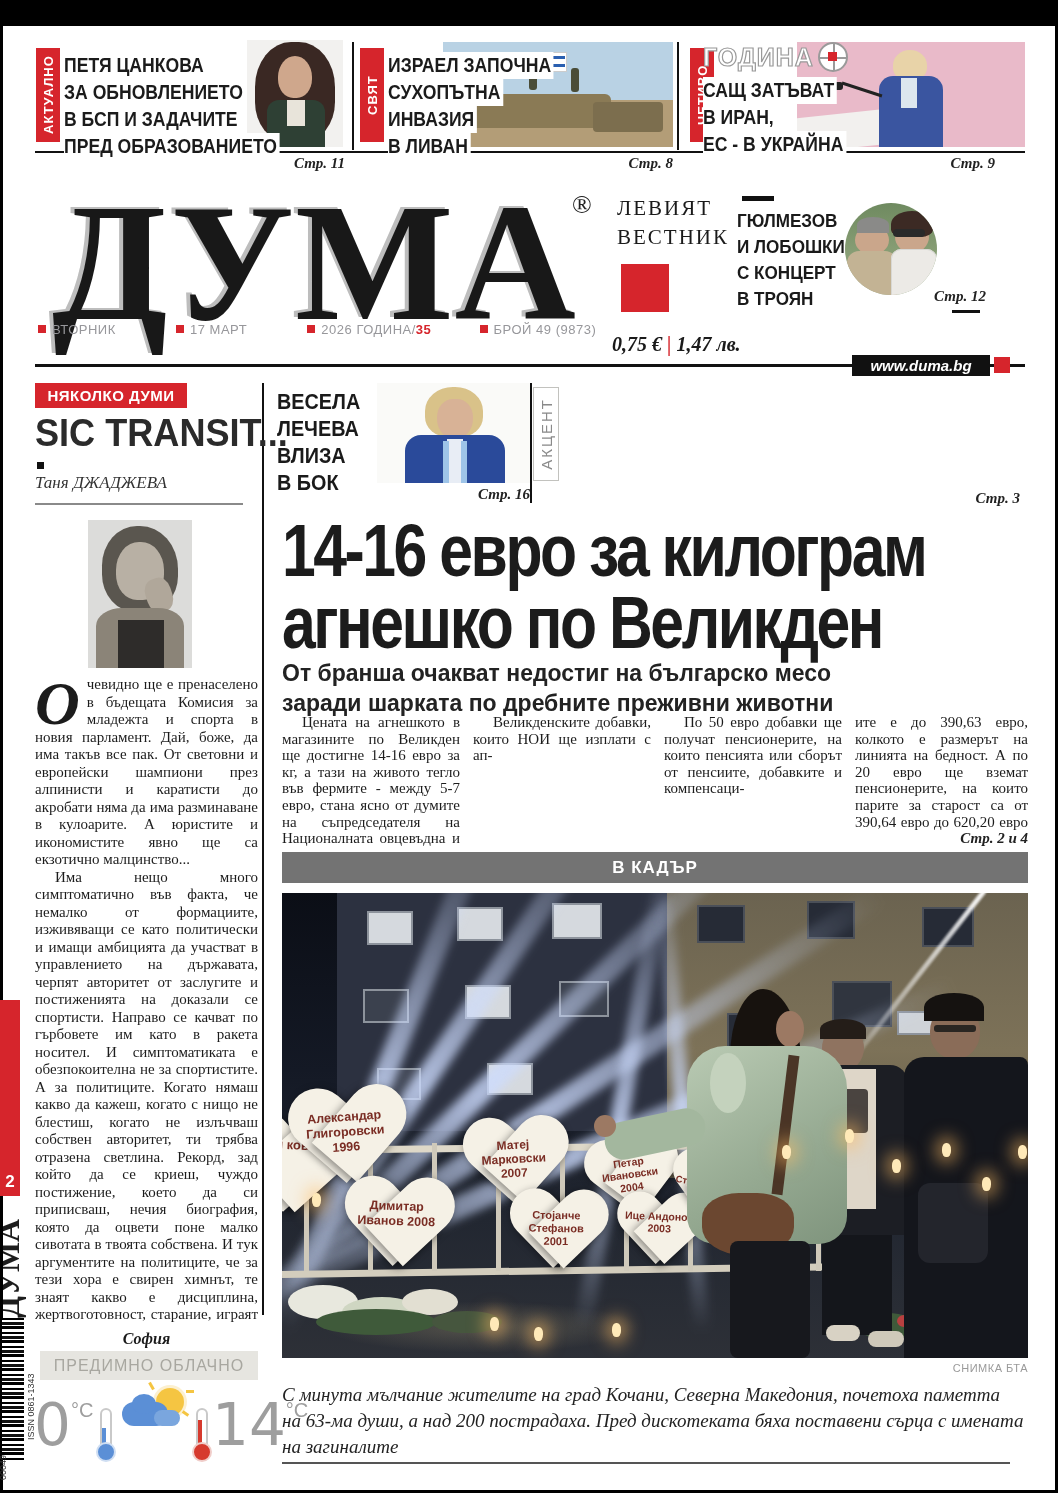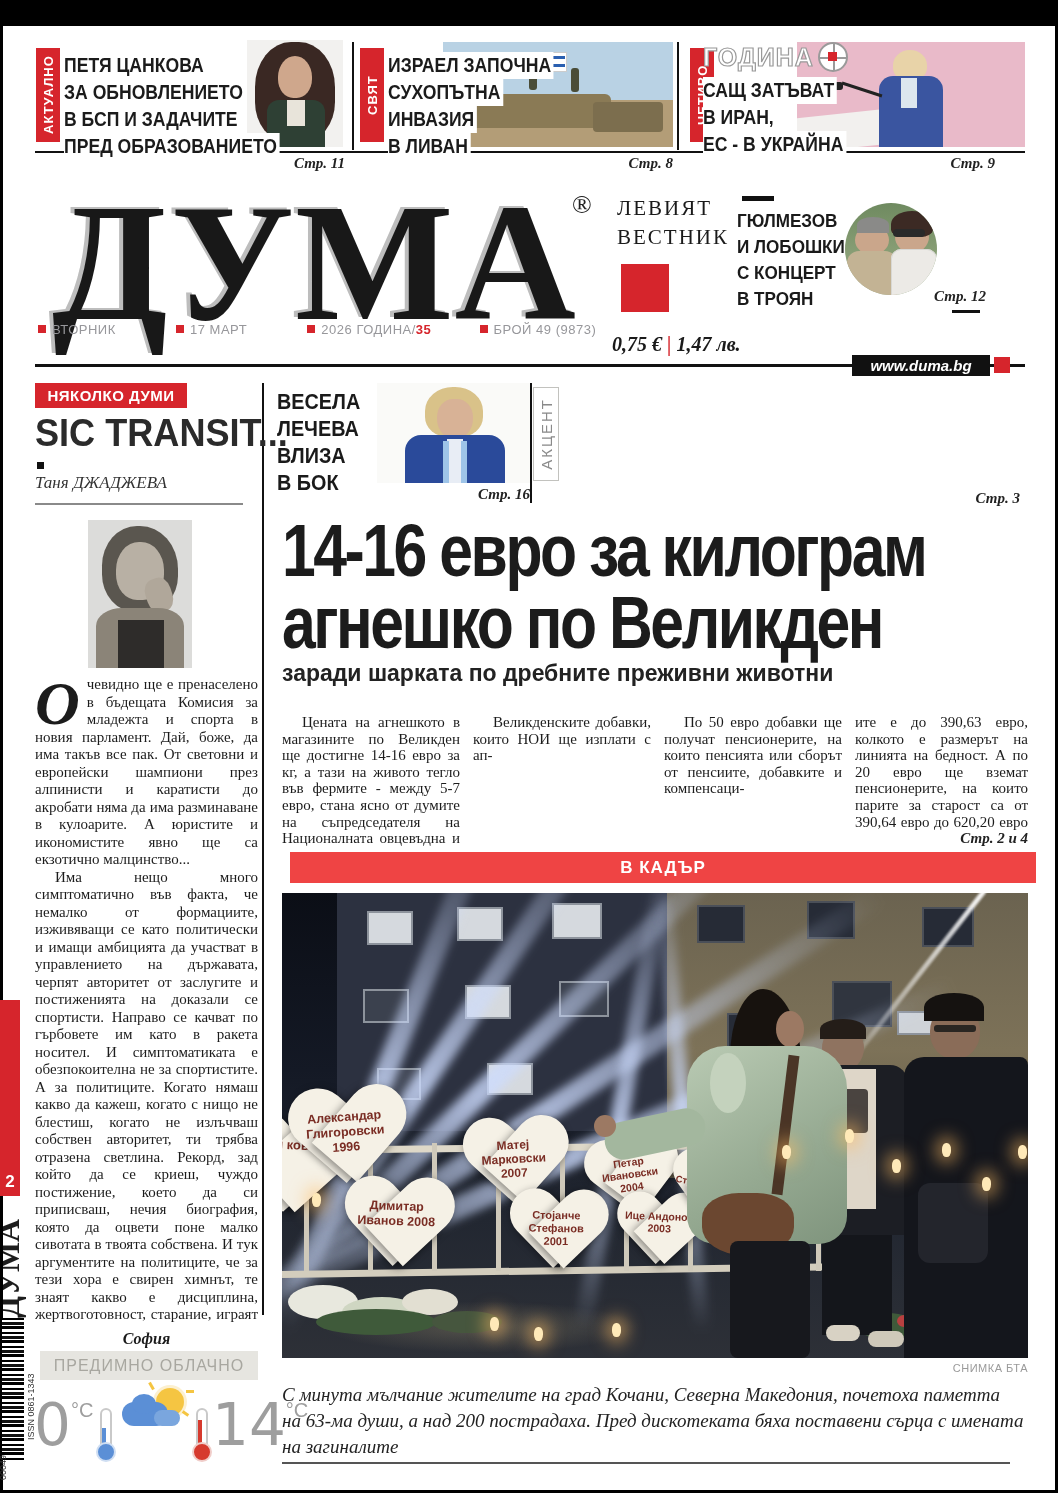--- a/index.html
+++ b/index.html
@@ -196,38 +196,39 @@
   <div class="abs pref" style="left:460px;top:486px;width:70px;text-align:right;">Стр. 16</div>
 
   <div class="abs" style="left:533px;top:387px;width:24px;height:92px;border:1px solid #c2c2be;display:flex;align-items:center;justify-content:center;">
     <span class="vtext" style="font-size:15px;letter-spacing:2px;color:#8a8a8a;">АКЦЕНТ</span>
   </div>
   <div class="abs pref" style="left:940px;top:490px;width:80px;text-align:right;">Стр. 3</div>
 
   <div class="abs cond" style="left:282px;top:508px;font-weight:900;font-size:74px;letter-spacing:-3px;transform:scaleX(.82);white-space:nowrap;color:#1c1c1c;">14-16 евро за килограм</div>
   <div class="abs cond" style="left:282px;top:580px;font-weight:900;font-size:74px;letter-spacing:-3px;transform:scaleX(.82);white-space:nowrap;color:#1c1c1c;">агнешко по Великден</div>
   <div class="abs" style="left:282px;top:658px;font-weight:700;font-size:23px;line-height:30px;color:#222;">
+    <div>От бранша очакват недостиг на българско месо</div>
     <div>заради шарката по дребните преживни животни</div>
   </div>
 
   <div class="abs just" style="left:282px;top:714px;width:178px;height:132px;overflow:hidden;">
     <p class="ind">Цената на агнешкото в магазините по Великден ще достигне 14-16 евро за кг, а тази на живото тегло във фермите - между 5-7 евро, стана ясно от думите на съпредседателя на Националната овцевъдна и козевъдна асоци-</p>
   </div>
   <div class="abs just" style="left:473px;top:714px;width:178px;height:132px;overflow:hidden;">
     <p class="ind">Великденските добавки, които НОИ ще изплати с ап-</p>
   </div>
   <div class="abs just" style="left:664px;top:714px;width:178px;height:132px;overflow:hidden;">
     <p class="ind">По 50 евро добавки ще получат пенсионерите, на които пенсията или сборът от пенсиите, добавките и компенсаци-</p>
   </div>
   <div class="abs just" style="left:855px;top:714px;width:173px;height:118px;overflow:hidden;">
     <p>ите е до 390,63 евро, колкото е размерът на линията на бедност. А по 20 евро ще вземат пенсионерите, на които парите за старост са от 390,64 евро до 620,20 евро - до размера на минималната работна заплата.</p>
   </div>
   <div class="abs pref" style="left:928px;top:830px;width:100px;text-align:right;">Стр. 2 и 4</div>
 
-  <div class="abs" style="left:282px;top:852px;width:746px;height:31px;background:#ef4444;display:flex;align-items:center;justify-content:center;margin-left:8px;">
+  <div class="abs" style="left:282px;top:852px;width:746px;height:31px;background:#737373;display:flex;align-items:center;justify-content:center;">
     <span style="color:#fff;font-weight:800;font-size:17px;letter-spacing:1px;">В КАДЪР</span>
   </div>
 
   <div class="abs" id="photo" style="left:282px;top:893px;width:746px;height:465px;">
 
     <div class="abs" style="left:55px;top:0;width:330px;height:238px;background:#2c3140;">
       <div class="win" style="left:30px;top:18px;width:42px;height:30px;"></div>
       <div class="win" style="left:120px;top:14px;width:42px;height:30px;"></div>
       <div class="win" style="left:215px;top:10px;width:46px;height:32px;"></div>
       <div class="win" style="left:26px;top:96px;width:42px;height:30px;background:#3b414e;"></div>

